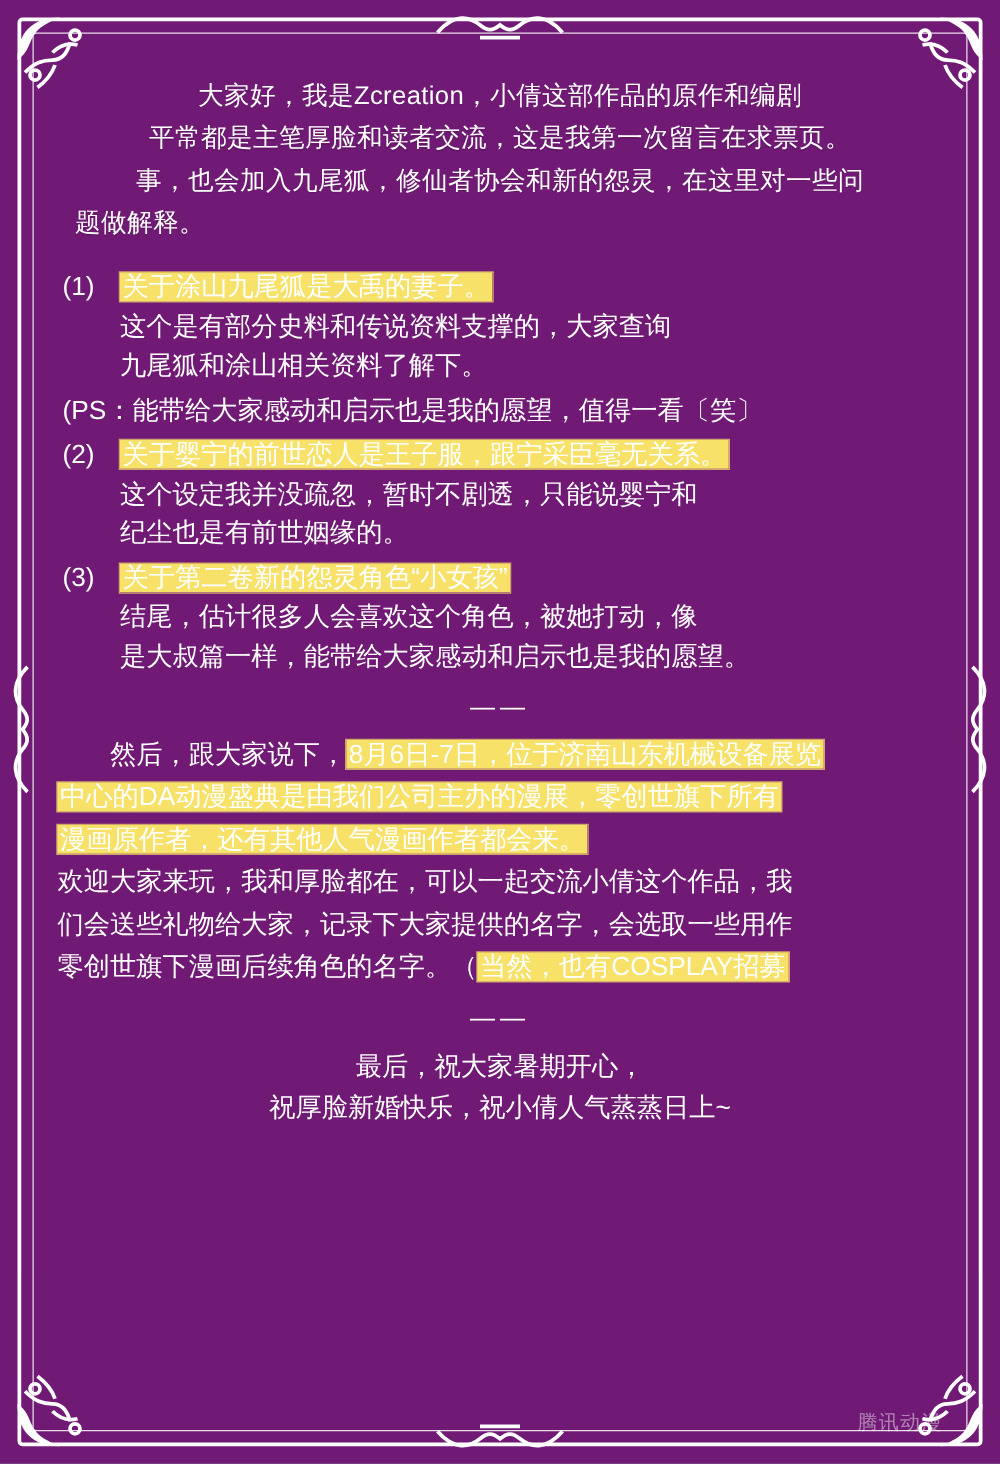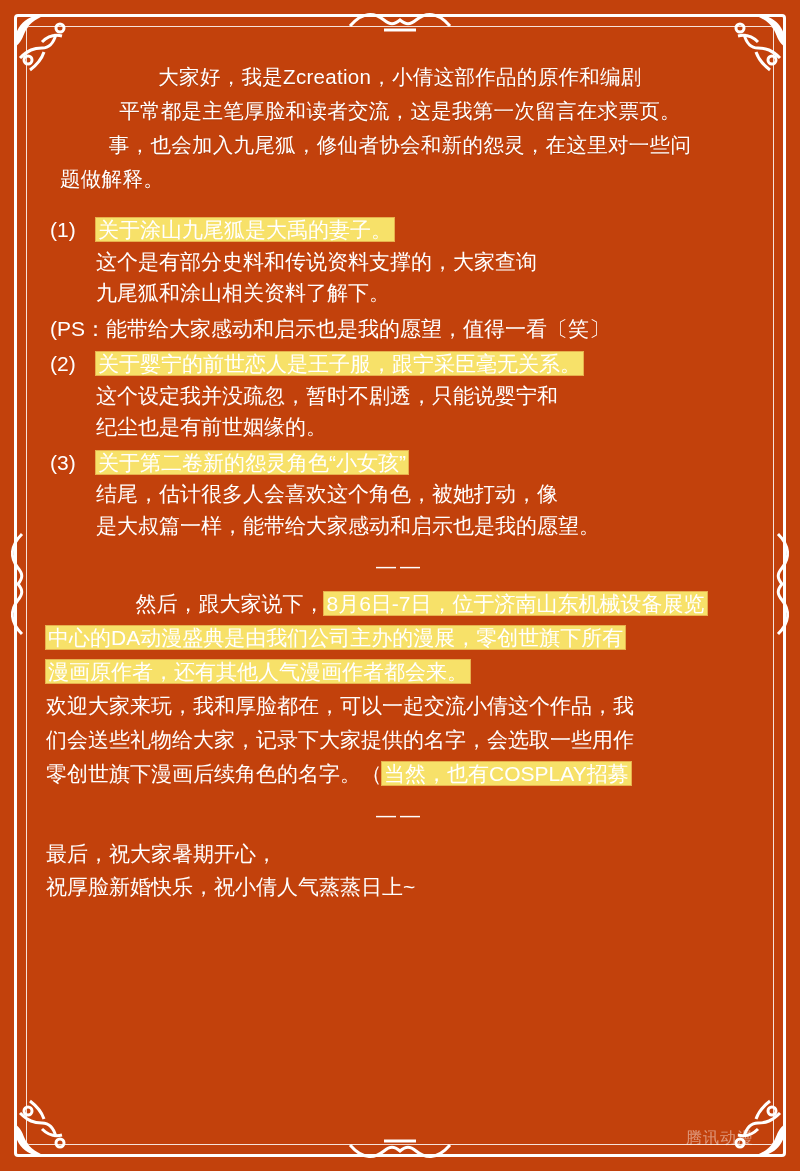--- a/index.html
+++ b/index.html
@@ -10,21 +10,21 @@
     width: 800px;
     height: 1171px;
     background: #7e8894;
     font-family: "Liberation Sans", sans-serif;
     overflow: hidden;
   }
   .page {
     position: relative;
     width: 800px;
     height: 1171px;
-    background: #c2410c;
+    background: #701a75;
     box-sizing: border-box;
   }
   
   .frame-outer {
     position: absolute;
     left: 14px;
     top: 14px;
     right: 14px;
     bottom: 14px;
     border: 3px solid #ffffff;
@@ -120,23 +120,24 @@
     letter-spacing: 4px;
     margin: 14px 0 10px 0;
     color: #ffffff;
   }
 
   .para {
     font-size: 21px;
     line-height: 1.52;
     margin: 0 0 2px 0;
   }
-  .para.indent { text-indent: 2em; text-align: center; }
+  .para.indent { text-indent: 2em; }
 
   .closing {
+    text-align: center;
     font-size: 21px;
     line-height: 1.6;
     margin-top: 6px;
   }
   .closing p { margin: 0; }
 
   .watermark {
     position: absolute;
     right: 46px;
     bottom: 22px;

